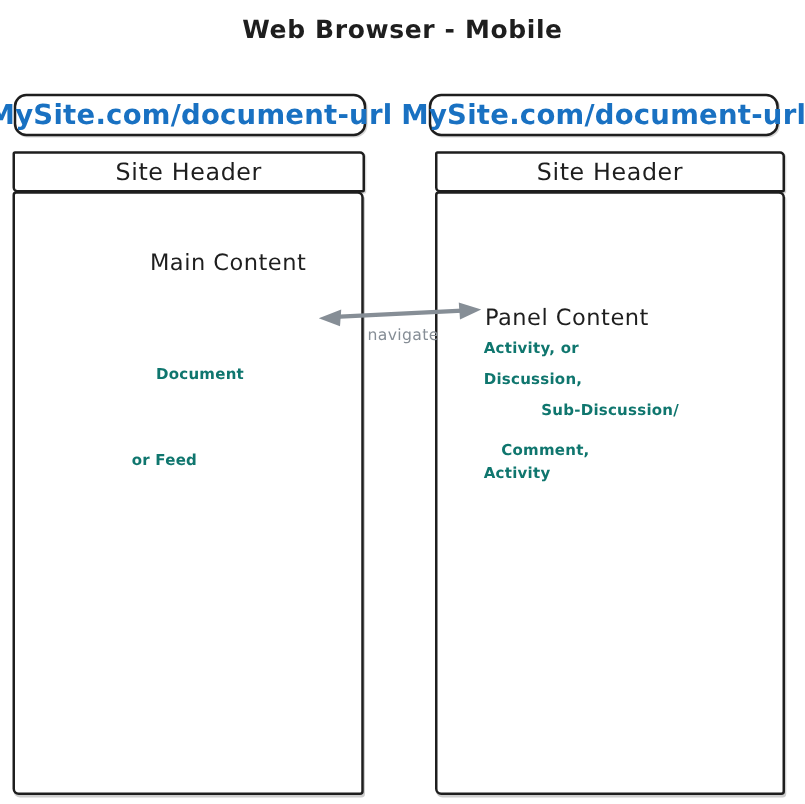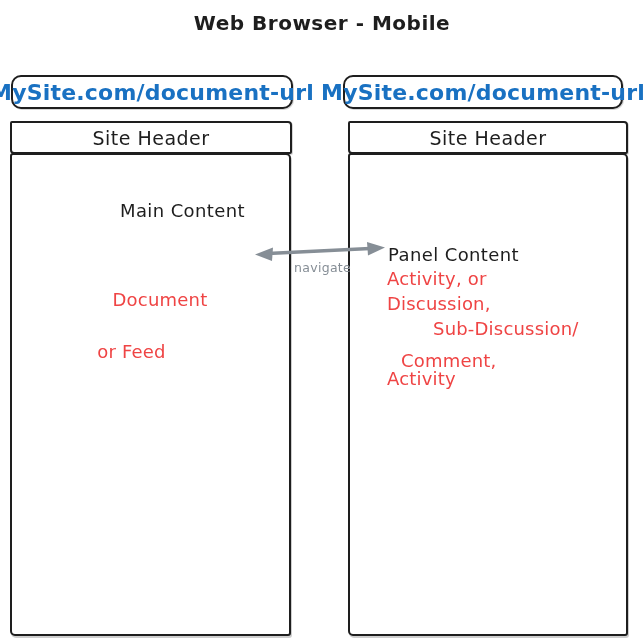--- a/index.html
+++ b/index.html
@@ -22,21 +22,21 @@
     height:29px;border:2px solid #1e1e1e;border-radius:2px 4px 2px 4px;
     display:flex;align-items:center;justify-content:center;
     box-shadow:1px 1px 0 rgba(30,30,30,.18);background:#fff;
   }
   .header-text{font-size:19px;font-weight:400;letter-spacing:.5px;color:#1e1e1e;white-space:nowrap;}
   .panel{
     border:2px solid #1e1e1e;border-radius:3px 5px 3px 5px;background:#fff;
     box-shadow:1px 2px 0 rgba(30,30,30,.22);
   }
   .content-title{font-size:18px;font-weight:400;letter-spacing:.4px;color:#1e1e1e;white-space:nowrap;}
-  .blue-line{color:#ef4444;font-size:18px;font-weight:400;letter-spacing:.2px;white-space:nowrap;line-height:25px;}
+  .blue-line{color:#0f766e;font-size:12px;font-weight:700;letter-spacing:.2px;white-space:nowrap;line-height:25px;}
   .centered{text-align:center;}
   .navigate-label{color:#868e96;font-size:12.5px;font-weight:400;letter-spacing:.3px;white-space:nowrap;}
   svg{display:block;}
 </style>
 </head>
 <body>
 
 <div class="stage">
 
   <div class="abs page-title">Web Browser - Mobile</div>
@@ -44,21 +44,21 @@
   <div>
     <div class="abs url-bar" style="left:11px;top:75px;width:278px;">
       <span class="url-text">MySite.com/document-url</span>
     </div>
     <div class="abs header-box" style="left:10px;top:121px;width:278px;">
       <span class="header-text">Site Header</span>
     </div>
     <div class="abs panel" style="left:10px;top:153px;width:277px;height:479px;"></div>
     <div class="abs content-title centered" style="left:10px;top:200px;width:281px;margin-left:32px;">Main Content</div>
     <div class="abs blue-line centered" style="left:10px;top:287px;width:300px;">Document</div>
-    <div class="abs blue-line centered" style="left:10px;top:339px;width:243px;">or Feed</div>
+    <div class="abs blue-line centered" style="left:10px;top:356px;width:243px;">or Feed</div>
   </div>
 
   <div>
     <div class="abs url-bar" style="left:343px;top:75px;width:276px;">
       <span class="url-text">MySite.com/document-url</span>
     </div>
     <div class="abs header-box" style="left:348px;top:121px;width:276px;">
       <span class="header-text">Site Header</span>
     </div>
     <div class="abs panel" style="left:348px;top:153px;width:276px;height:479px;"></div>

